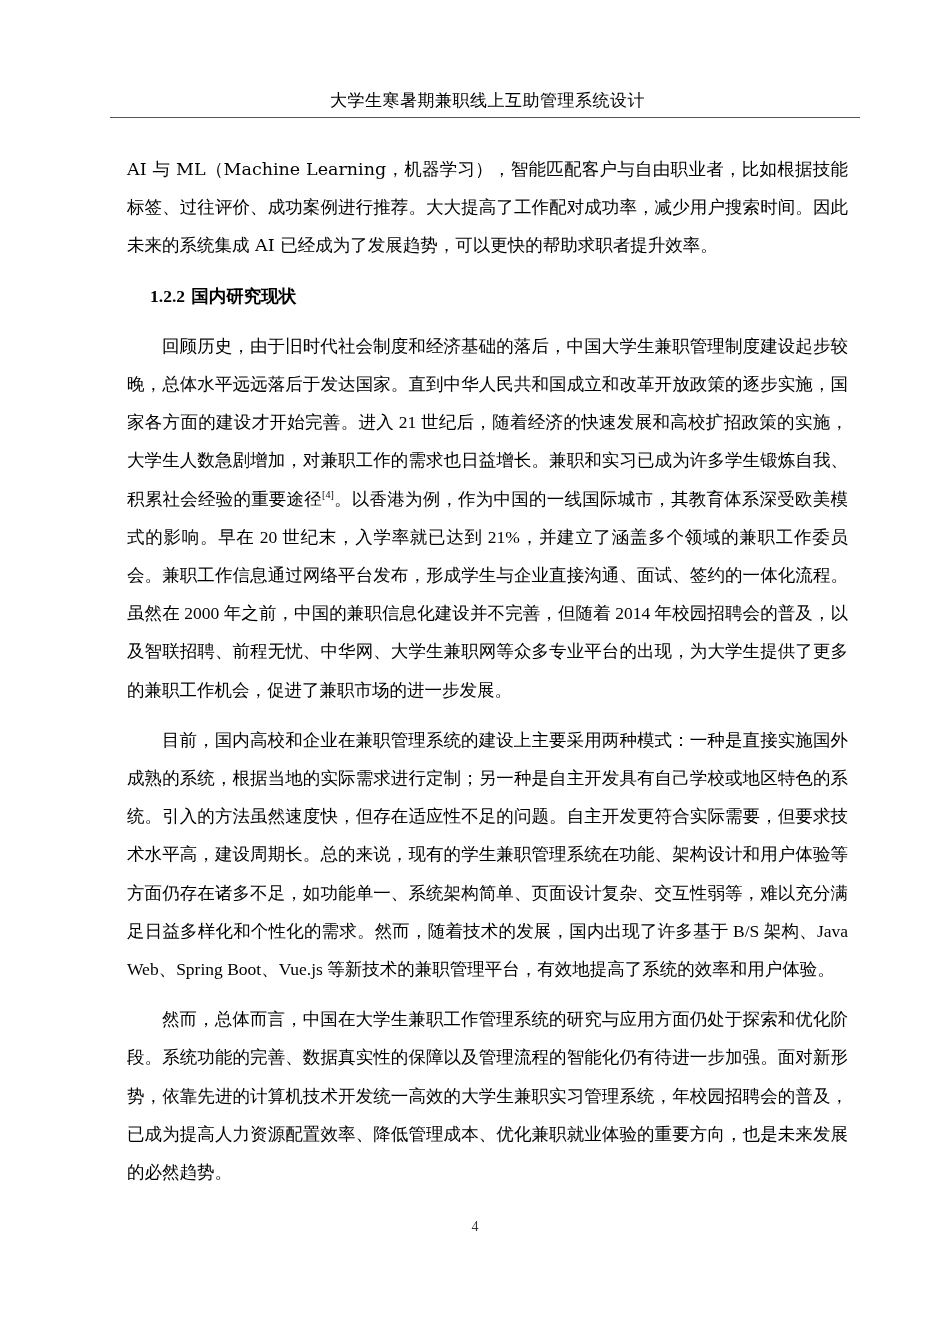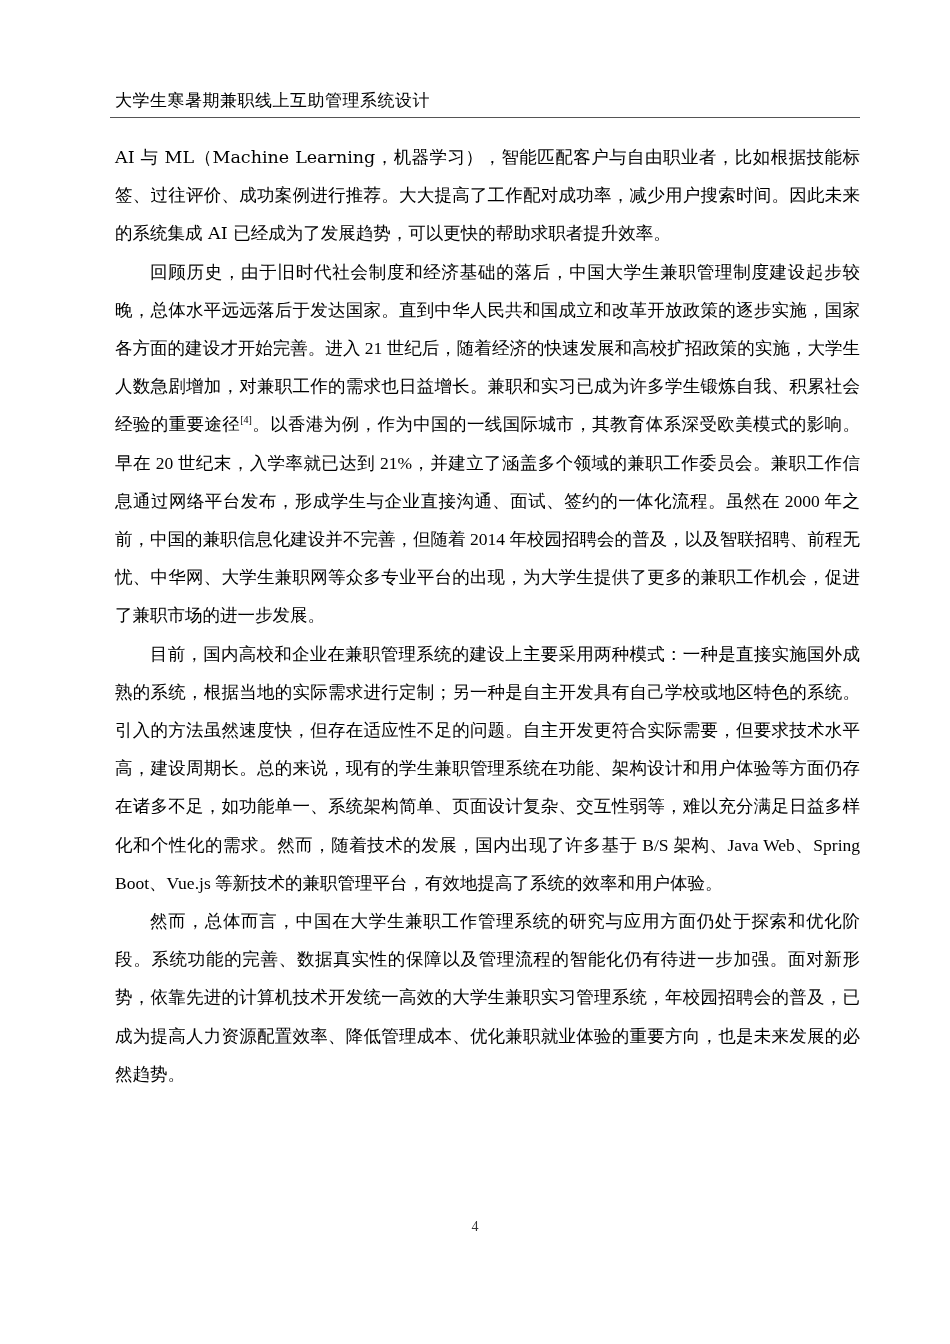--- a/index.html
+++ b/index.html
@@ -13,20 +13,21 @@
       position: relative;
       font-family: "DejaVu Serif", "Liberation Serif", serif;
       color: #000000;
       overflow: hidden;
     }
     .page-header {
       position: absolute;
       left: 115px;
       width: 745px;
       top: 88px;
+      text-align: center;
       font-size: 17px;
       line-height: 24px;
       letter-spacing: 0.5px;
     }
     .header-rule {
       position: absolute;
       left: 110px;
       width: 750px;
       top: 117px;
       height: 0;
@@ -36,21 +37,21 @@
       position: absolute;
       left: 115px;
       top: 138px;
       width: 745px;
       font-size: 17.5px;
       line-height: 38.2px;
       text-align: justify;
       text-justify: inter-character;
     }
     .content p {
-      margin: 0;
+      margin: 12px;
     }
     .indent {
       text-indent: 2em;
       font-family: Liberation Serif, serif;
     }
     .section-heading {
       margin: 0;
       padding-left: 2em;
       font-weight: bold;
       font-size: 17.5px;
@@ -79,20 +80,23 @@
   </style>
 </head>
 <body>
 
 <div class="page-header">大学生寒暑期兼职线上互助管理系统设计</div>
 <div class="header-rule"></div>
 
 <div class="content">
   <p>AI 与 ML（Machine Learning，机器学习），智能匹配客户与自由职业者，比如根据技能标签、过往评价、成功案例进行推荐。大大提高了工作配对成功率，减少用户搜索时间。因此未来的系统集成 AI 已经成为了发展趋势，可以更快的帮助求职者提升效率。</p>
 
+  <h3 class="section-heading">
+    <span class="num">1.2.2</span><span>国内研究现状</span>
+  </h3>
 
   <p class="indent"><span>回顾历史，由于旧时代社会制度和经济基础的落后，中国大学生兼职管理制度建设起步较晚，总体水平远远落后于发达国家。直到中华人民共和国成立和改革开放政策的逐步实施，国家各方面的建设才开始完善。进入 21 世纪后，随着经济的快速发展和高校扩招政策的实施，大学生人数急剧增加，对兼职工作的需求也日益增长。兼职和实习已成为许多学生锻炼自我、积累社会经验的重要途径</span><sup class="cite">[4]</sup><span>。以香港为例，作为中国的一线国际城市，其教育体系深受欧美模式的影响。早在 20 世纪末，入学率就已达到 21%，并建立了涵盖多个领域的兼职工作委员会。兼职工作信息通过网络平台发布，形成学生与企业直接沟通、面试、签约的一体化流程。虽然在 2000 年之前，中国的兼职信息化建设并不完善，但随着 2014 年校园招聘会的普及，以及智联招聘、前程无忧、中华网、大学生兼职网等众多专业平台的出现，为大学生提供了更多的兼职工作机会，促进了兼职市场的进一步发展。</span></p>
 
   <p class="indent">目前，国内高校和企业在兼职管理系统的建设上主要采用两种模式：一种是直接实施国外成熟的系统，根据当地的实际需求进行定制；另一种是自主开发具有自己学校或地区特色的系统。引入的方法虽然速度快，但存在适应性不足的问题。自主开发更符合实际需要，但要求技术水平高，建设周期长。总的来说，现有的学生兼职管理系统在功能、架构设计和用户体验等方面仍存在诸多不足，如功能单一、系统架构简单、页面设计复杂、交互性弱等，难以充分满足日益多样化和个性化的需求。然而，随着技术的发展，国内出现了许多基于 B/S 架构、Java Web、Spring Boot、Vue.js 等新技术的兼职管理平台，有效地提高了系统的效率和用户体验。</p>
 
   <p class="indent">然而，总体而言，中国在大学生兼职工作管理系统的研究与应用方面仍处于探索和优化阶段。系统功能的完善、数据真实性的保障以及管理流程的智能化仍有待进一步加强。面对新形势，依靠先进的计算机技术开发统一高效的大学生兼职实习管理系统，年校园招聘会的普及，已成为提高人力资源配置效率、降低管理成本、优化兼职就业体验的重要方向，也是未来发展的必然趋势。</p>
 </div>
 
 <div class="page-number">4</div>
 

